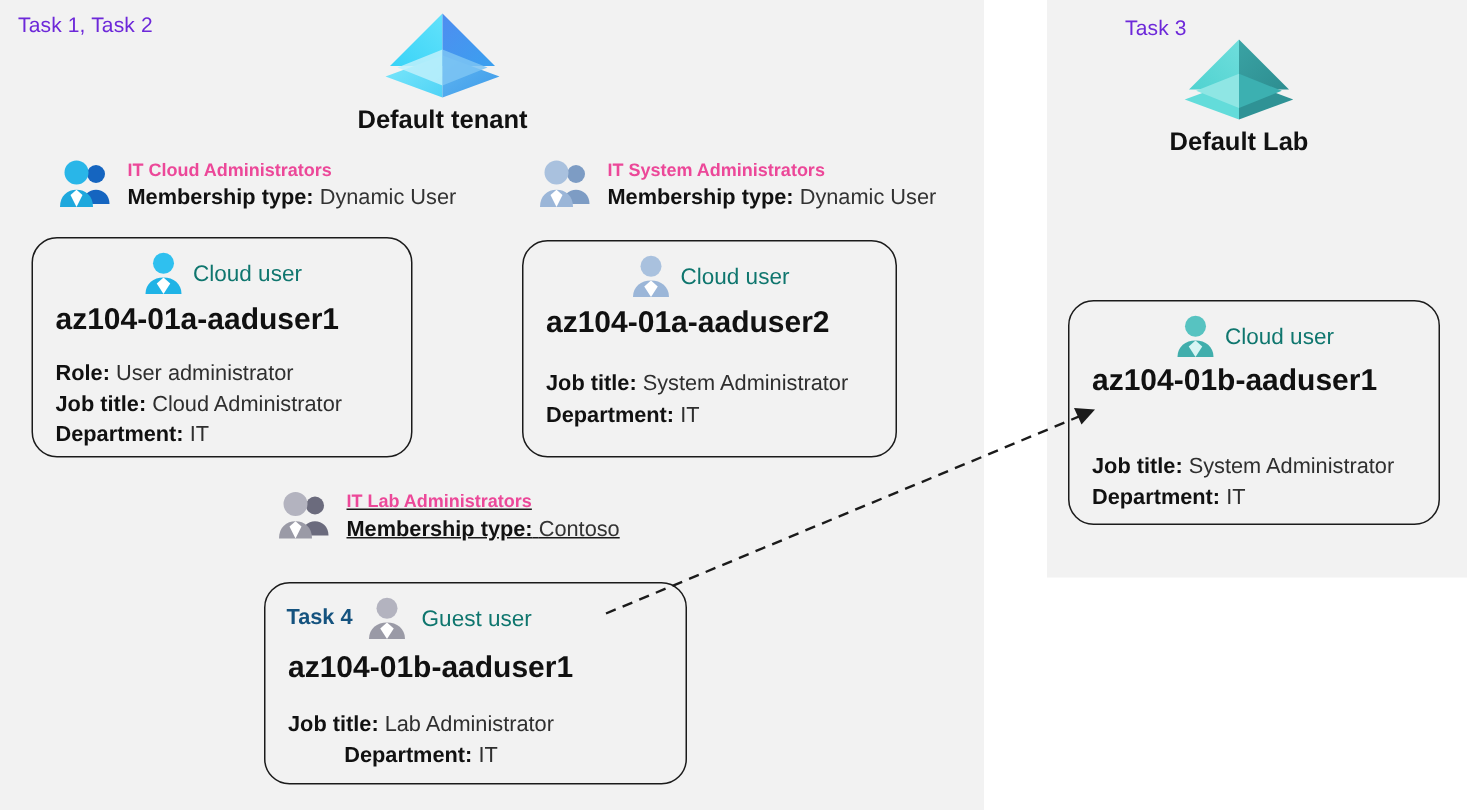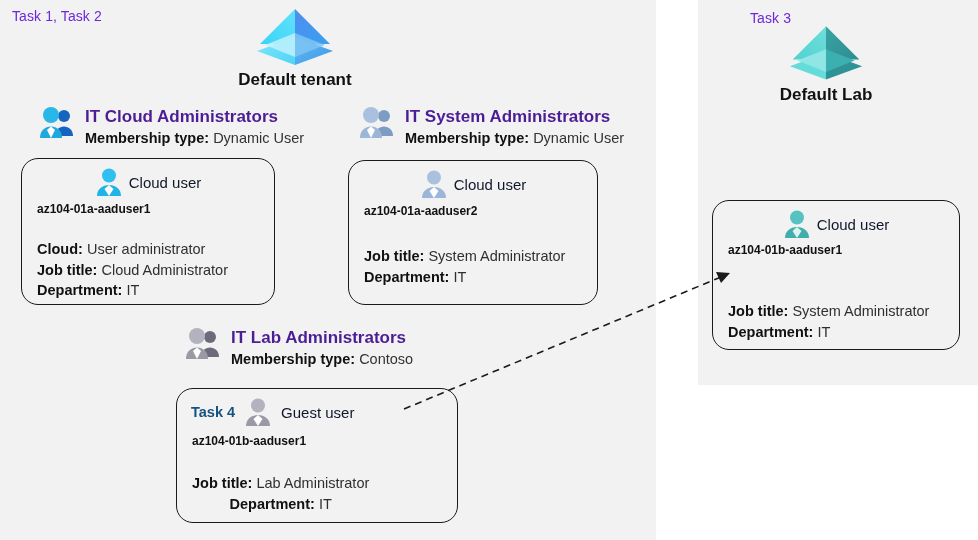--- a/index.html
+++ b/index.html
@@ -15,35 +15,35 @@
   .task-label{
     position:absolute;font-weight:normal;font-size:14px;color:#6d28d9;
     letter-spacing:.1px;white-space:nowrap;
   }
 
   .tenant-block{position:absolute;text-align:center;}
   .tenant-name{font-weight:bold;font-size:17px;color:#111;line-height:1.35;white-space:nowrap;}
 
   .group-head{position:absolute;display:flex;align-items:flex-start;gap:7px;}
   .group-texts{display:flex;flex-direction:column;gap:2px;}
-  .group-title{font-weight:bold;font-size:17px;color:#4c1d95;white-space:nowrap;line-height:1.25;}
+  .group-title{font-weight:bold;font-size:12px;color:#ec4899;white-space:nowrap;line-height:1.25;}
   .group-sub{font-size:14.5px;color:#333;white-space:nowrap;line-height:1.25;}
   .group-sub b{color:#111;}
 
   .card{
     position:absolute;border:1.6px solid #1b1b1b;border-radius:17px;
     background:transparent;box-sizing:border-box;
   }
   .card-head{
     position:absolute;left:0;right:0;top:8px;
     display:flex;align-items:center;justify-content:center;gap:6px;
   }
   .card-head.left-task{justify-content:flex-start;padding-left:14px;gap:9px;}
-  .usertype{font-size:15px;color:#0f172a;white-space:nowrap;}
-  .card-id{position:absolute;left:15px;font-weight:bold;font-size:12px;color:#111;white-space:nowrap;}
+  .usertype{font-size:15px;color:#0f766e;white-space:nowrap;}
+  .card-id{position:absolute;left:15px;font-weight:bold;font-size:20px;color:#111;white-space:nowrap;}
   .card-attrs{position:absolute;left:15px;font-size:14.5px;line-height:1.42;color:#333;white-space:nowrap;}
   .card-attrs b{color:#111;}
   .card-attrs .val{color:#2f2f2f;}
   .inline-task{font-weight:bold;font-size:14.5px;color:#15537f;white-space:nowrap;}
 
   svg.overlay{position:absolute;left:0;top:0;width:978px;height:540px;pointer-events:none;}
   .icon-svg{display:block;}
 </style>
 </head>
 <body>
@@ -135,21 +135,21 @@
       <path d="M2 32c0-7.5 5-11.5 11-11.5S24 24.5 24 32z" fill="#9bb6d8"></path>
       <path d="M13 20.5 L9 24 L13 32 L17 24 Z" fill="#ffffff"></path>
     </svg>
   </span>
   <div class="group-texts">
     <div class="group-title">IT System Administrators</div>
     <div class="group-sub"><b>Membership type:</b> <span>Dynamic User</span></div>
   </div>
 </div>
 
-<div class="group-head" style="left:184px;top:327px;">
+<div class="group-head" style="left:184px;top:327px;text-decoration:underline;">
   <span>
     <svg class="icon-svg" width="40" height="34" viewBox="0 0 40 34">
       <circle cx="26" cy="10" r="6" fill="#6b6b7d"></circle>
       <path d="M17 30c0-6 4.2-9.5 9-9.5S35 24 35 30z" fill="#6b6b7d"></path>
       <circle cx="13" cy="9" r="8" fill="#b3b3bf"></circle>
       <path d="M2 32c0-7.5 5-11.5 11-11.5S24 24.5 24 32z" fill="#9a9aa6"></path>
       <path d="M13 20.5 L9 24 L13 32 L17 24 Z" fill="#ffffff"></path>
     </svg>
   </span>
   <div class="group-texts">
@@ -164,21 +164,21 @@
       <svg class="icon-svg" width="28" height="30" viewBox="0 0 28 30">
         <circle cx="14" cy="8.5" r="7" fill="#2fc0ef"></circle>
         <path d="M2 29c0-7 5.4-11 12-11s12 4 12 11z" fill="#1fb3e6"></path>
         <path d="M14 18 L9.5 22 L14 29 L18.5 22 Z" fill="#ffffff"></path>
       </svg>
     </span>
     <span class="usertype">Cloud user</span>
   </div>
   <div class="card-id" style="top:43px;">az104-01a-aaduser1</div>
   <div class="card-attrs" style="top:80px;">
-    <div><b>Cloud:</b> <span class="val">User administrator</span></div>
+    <div><b>Role:</b> <span class="val">User administrator</span></div>
     <div><b>Job title:</b> <span class="val">Cloud Administrator</span></div>
     <div><b>Department:</b> <span class="val">IT</span></div>
   </div>
 </div>
 
 <div class="card" style="left:348px;top:160px;width:250px;height:145px;">
   <div class="card-head">
     <span>
       <svg class="icon-svg" width="28" height="30" viewBox="0 0 28 30">
         <circle cx="14" cy="8.5" r="7" fill="#a9c1de"></circle>

